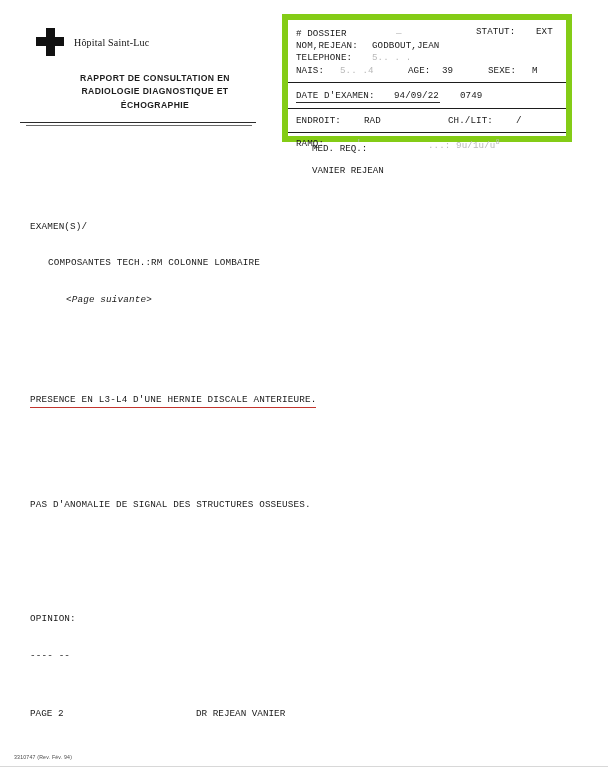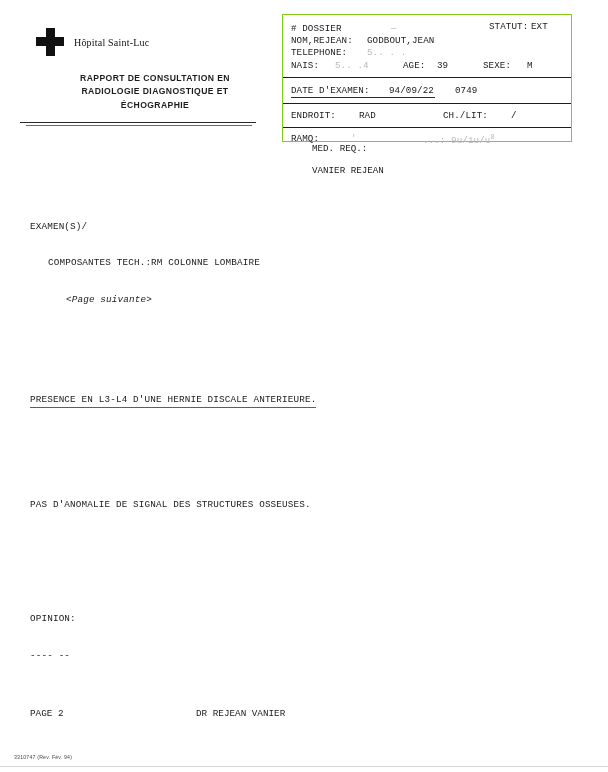--- a/index.html
+++ b/index.html
@@ -85,21 +85,21 @@
     border-top: 1px solid #6a6a6a;
   }
 
   
   .info-box {
     position: absolute;
     left: 282px;
     top: 14px;
     width: 290px;
     height: 128px;
-    border: 1px solid #84cc16;
+    border: 6px solid #84cc16;
     box-sizing: border-box;
     font-size: 9.2px;
     line-height: 1.25;
   }
   .info-box .divider {
     position: absolute;
     left: 0;
     width: 100%;
     border-top: 1px solid #1d1d1d;
   }
@@ -213,21 +213,21 @@
   <div class="title-underline"></div>
   <div class="title-underline second"></div>
 
   <div class="info-box">
     <div class="divider d1"></div>
     <div class="divider d2"></div>
     <div class="divider d3"></div>
 
     <span class="ib-line" style="left:8px; top:8px;"># DOSSIER</span>
     <span class="ib-line vfaded" style="left:108px; top:8px;">—</span>
-    <span class="ib-line" style="left:188px; top:6px;margin-left:18px;">STATUT:</span>
+    <span class="ib-line" style="left:188px; top:6px;">STATUT:</span>
     <span class="ib-line" style="left:248px; top:6px;">EXT</span>
 
     <span class="ib-line" style="left:8px; top:20px;">NOM,REJEAN:</span>
     <span class="ib-line" style="left:84px; top:20px;">GODBOUT,JEAN</span>
 
     <span class="ib-line" style="left:8px; top:32px;">TELEPHONE:</span>
     <span class="ib-line vfaded" style="left:84px; top:32px;">5.. . .</span>
 
     <span class="ib-line" style="left:8px; top:45px;">NAIS:</span>
     <span class="ib-line vfaded" style="left:52px; top:45px;">5.. .4</span>

